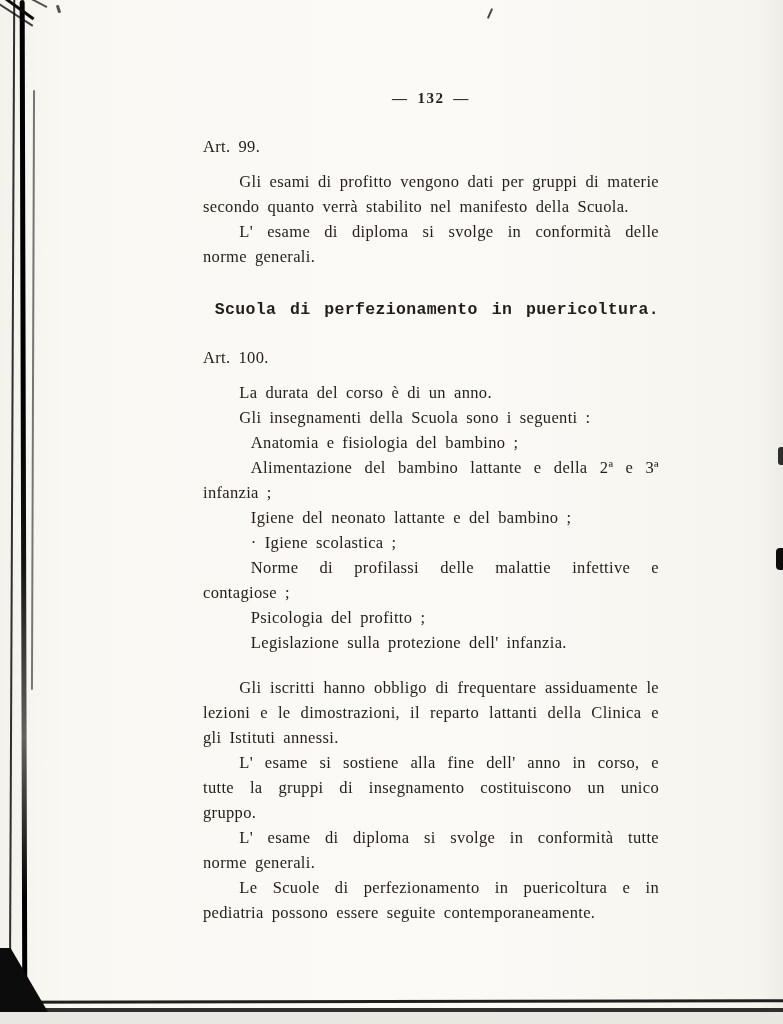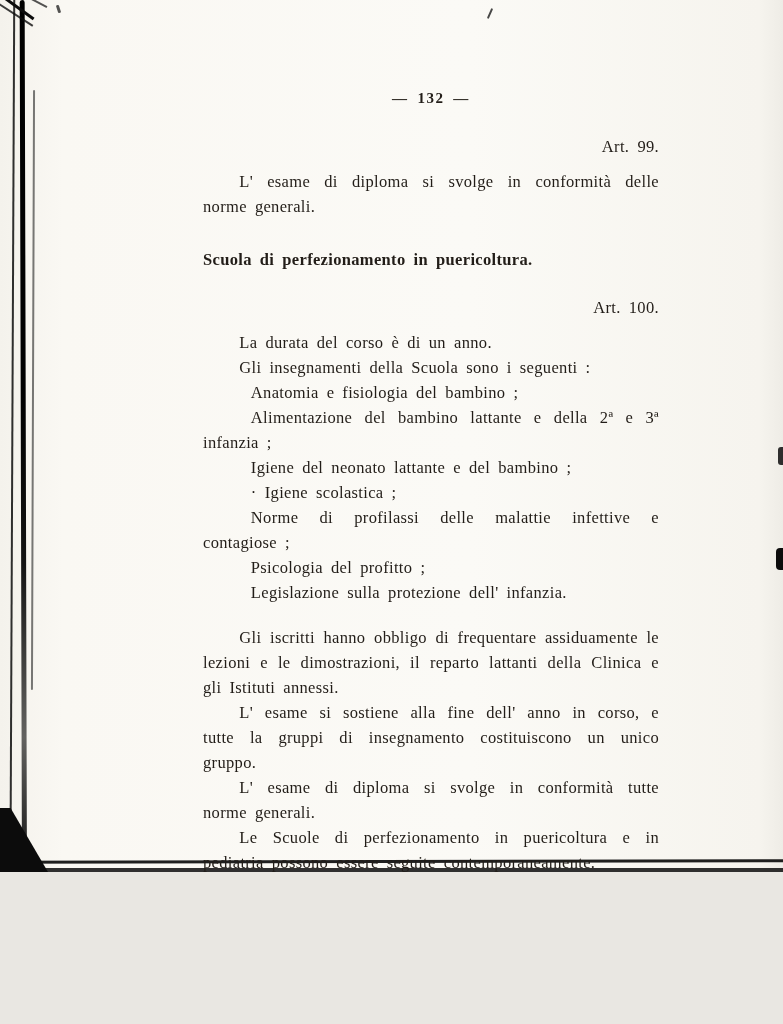--- a/index.html
+++ b/index.html
@@ -4,21 +4,21 @@
 <style>
   html, body { margin: 0; padding: 0; }
   body {
     width: 783px; height: 1024px;
     background: #e9e7e2;
     font-family: "Liberation Serif", "DejaVu Serif", serif;
     overflow: hidden;
   }
   .page {
     position: relative;
-    width: 783px; height: 872px;
+    width: 783px; height: 1012px;
     background: linear-gradient(90deg, #f4f2ec 0%, #faf8f3 8%, #fbfaf6 60%, #f6f4ee 97%, #eeece6 100%);
     color: #221d18;
     overflow: hidden;
   }
 
   
   .artifact { position: absolute; background: #0c0c0c; }
   .bind-line-1 { left: 11px; top: 0; width: 2px; height: 1024px; opacity: .85; transform: rotate(0.25deg); }
   .bind-line-2 {
     left: 21px; top: 0; width: 5px; height: 1024px; border-radius: 3px;
@@ -47,27 +47,28 @@
     word-spacing: 0.22em;
   }
   .pagenum {
     text-align: center;
     font-weight: bold;
     font-size: 15px;
     letter-spacing: 1.5px;
     margin: 0 0 20px 0;
   }
   .art {
-    text-align: right;
+    text-align: left;
     margin: 23px 0 10px 0;
   }
   .school-heading {
-    text-align: left;
+    text-align: right;
     font-weight: bold;
     margin: 28px 0 8px 0;
+    font-family: Liberation Mono, monospace;
   }
   p.body {
     margin: 0;
     text-align: justify;
     text-indent: 2.2em;
   }
   p.subject { text-indent: 2.9em; }
   p.gap-top { margin-top: 20px; }
 </style>
 </head>
@@ -87,20 +88,21 @@
   <div class="artifact right-mark-2"></div>
   <div class="artifact bottom-line"></div>
   <div class="artifact bottom-wedge"></div>
   <div class="artifact bottom-edge"></div>
 
   <div class="content">
 
     <div class="pagenum">— 132 —</div>
 
     <div class="art">Art. 99.</div>
+    <p class="body">Gli esami di profitto vengono dati per gruppi di materie secondo quanto verrà stabilito nel manifesto della Scuola.</p>
     <p class="body">L' esame di diploma si svolge in conformità delle norme generali.</p>
 
     <div class="school-heading">Scuola di perfezionamento in puericoltura.</div>
 
     <div class="art">Art. 100.</div>
     <p class="body">La durata del corso è di un anno.</p>
     <p class="body">Gli insegnamenti della Scuola sono i seguenti :</p>
 
     <p class="body subject">Anatomia e fisiologia del bambino ;</p>
     <p class="body subject">Alimentazione del bambino lattante e della 2ª e 3ª infanzia ;</p>

